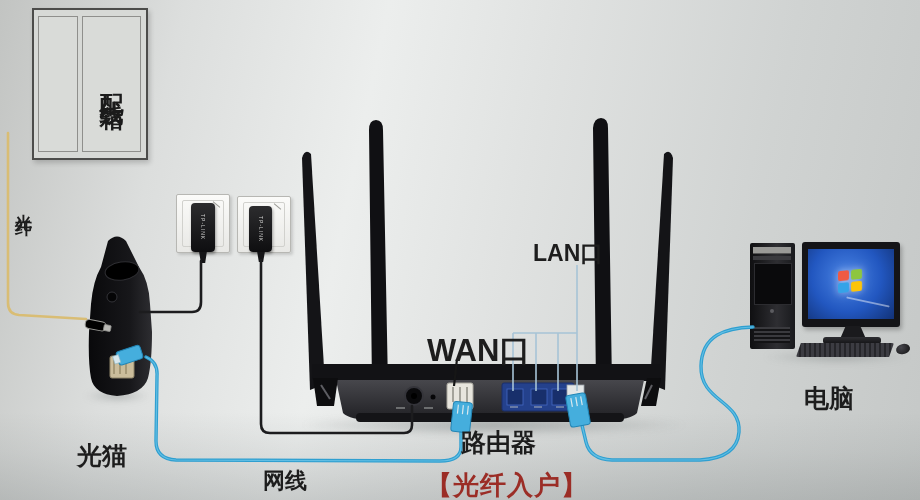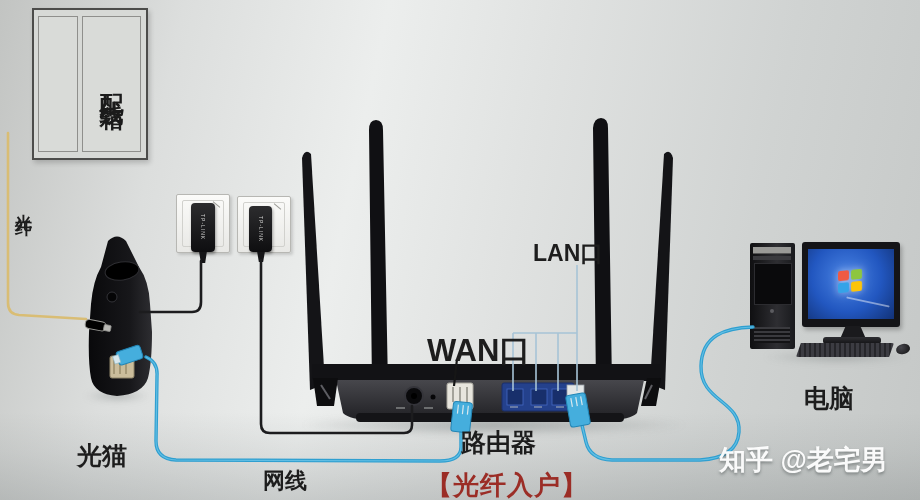--- a/index.html
+++ b/index.html
@@ -203,15 +203,14 @@
   </svg>
 
   <div class="abs lbl lbl-fiber">光纤</div>
   <div class="abs lbl lbl-modem">光猫</div>
   <div class="abs lbl lbl-net">网线</div>
   <div class="abs lbl lbl-router">路由器</div>
   <div class="abs lbl lbl-wan">WAN口</div>
   <div class="abs lbl lbl-lan">LAN口</div>
   <div class="abs lbl lbl-pc">电脑</div>
   <div class="abs caption">【光纤入户】</div>
-  <div class="abs watermark">知乎 @老宅男</div>
 
 </div>
 
 </body></html>

